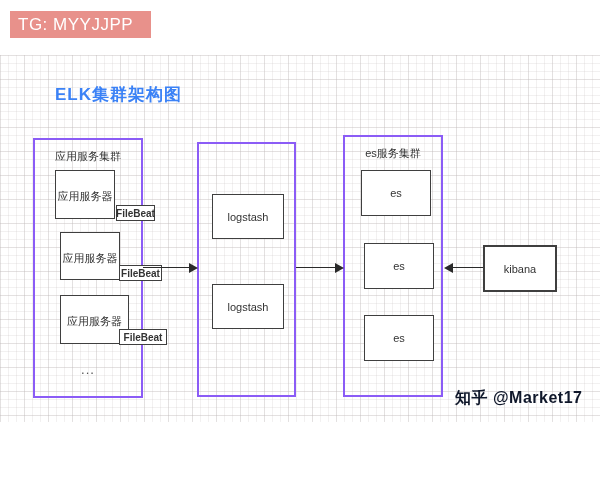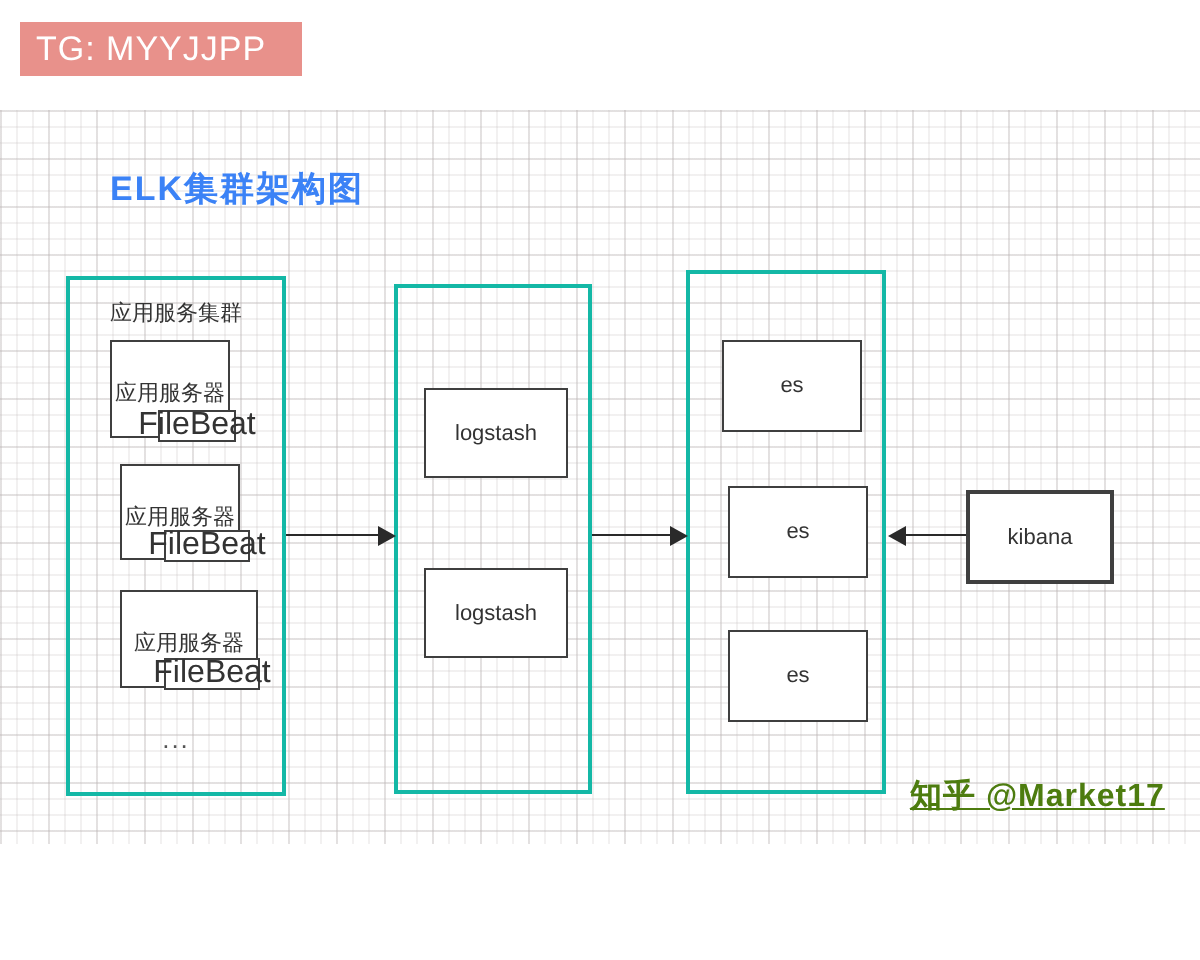--- a/index.html
+++ b/index.html
@@ -27,58 +27,57 @@
     color:#ffffff; font-size:19px; line-height:31px; text-align:center;
     white-space:nowrap;
   }
 
   .diagram-title {
     position:absolute; left:55px; top:83px;
     font-size:17px; font-weight:600; color:#3b82f6; letter-spacing:1px;
   }
 
   .cluster {
-    position:absolute; border:2px solid #14b8a6; background:transparent;
+    position:absolute; border:2px solid #8b5cf6; background:transparent;
   }
   .cluster-label {
     position:absolute; top:9px; left:0; width:100%; text-align:center;
     font-size:11px; color:#333333; white-space:nowrap;
   }
   .node {
     position:absolute; border:1.5px solid #3f3f3f; background:#ffffff;
     display:flex; align-items:center; justify-content:center;
     font-size:11px; color:#333333;
   }
   .node.server { align-items:flex-start; }
   .node.server .server-name { margin-top:18px; font-size:11px; color:#333333; }
   .subnode {
     position:absolute; border:1.5px solid #3f3f3f; background:#ffffff;
-    font-size:16px; font-weight:400; color:#333333;
-    display:flex; align-items:center; justify-content:center;
+    font-size:10px; font-weight:700; color:#333333;
+    display:flex; align-items:center; justify-content:center;margin-left:37px;
   }
   .ellipsis {
     position:absolute; left:0; width:100%; text-align:center;
     font-size:13px; color:#555555; letter-spacing:1px;
   }
 
   .arrow { position:absolute; height:0; }
   .arrow .line { position:absolute; top:-1px; height:0; border-top:1.6px solid #2a2a2a; }
   .arrow .head { position:absolute; top:-5.5px; width:0; height:0;
                  border-top:5px solid transparent; border-bottom:5px solid transparent; }
   .arrow .head.point-right { right:-1px; border-left:9px solid #2a2a2a; }
   .arrow .head.point-left  { left:-1px;  border-right:9px solid #2a2a2a; }
   .arrow.a1 { left:143px; top:268px; width:54px; } .arrow.a1 .line { left:0; width:46px; }
   .arrow.a2 { left:296px; top:268px; width:47px; } .arrow.a2 .line { left:0; width:39px; }
   .arrow.a3 { left:445px; top:268px; width:38px; } .arrow.a3 .line { left:8px; width:30px; }
 
   .watermark {
     position:absolute; left:455px; top:388px;
-    font-size:16px; font-weight:700; color:#4d7c0f; letter-spacing:.5px;
+    font-size:16px; font-weight:700; color:#0f172a; letter-spacing:.5px;
     white-space:nowrap;
-    text-decoration:underline;
   }
 
   
   #cluster-app { left:33px; top:138px; width:110px; height:260px; }
   #cluster-logstash { left:197px; top:142px; width:99px; height:255px; }
   #cluster-es { left:343px; top:135px; width:100px; height:262px; }
 
   
   .app-srv1 { left:20px; top:30px;  width:60px; height:49px; }
   .app-fb1  { left:44px; top:65px;  width:39px; height:16px; }
@@ -136,20 +135,21 @@
 
     <div class="ellipsis app-ellipsis">...</div>
   </div>
 
   <div class="cluster" id="cluster-logstash">
     <div class="node ls1">logstash</div>
     <div class="node ls2">logstash</div>
   </div>
 
   <div class="cluster" id="cluster-es">
+    <div class="cluster-label">es服务集群</div>
     <div class="node es1">es</div>
     <div class="node es2">es</div>
     <div class="node es3">es</div>
   </div>
 
   <div id="kibana-box">kibana</div>
 
   <div class="arrow a1">
     <span class="line"></span>
     <span class="head point-right"></span>

